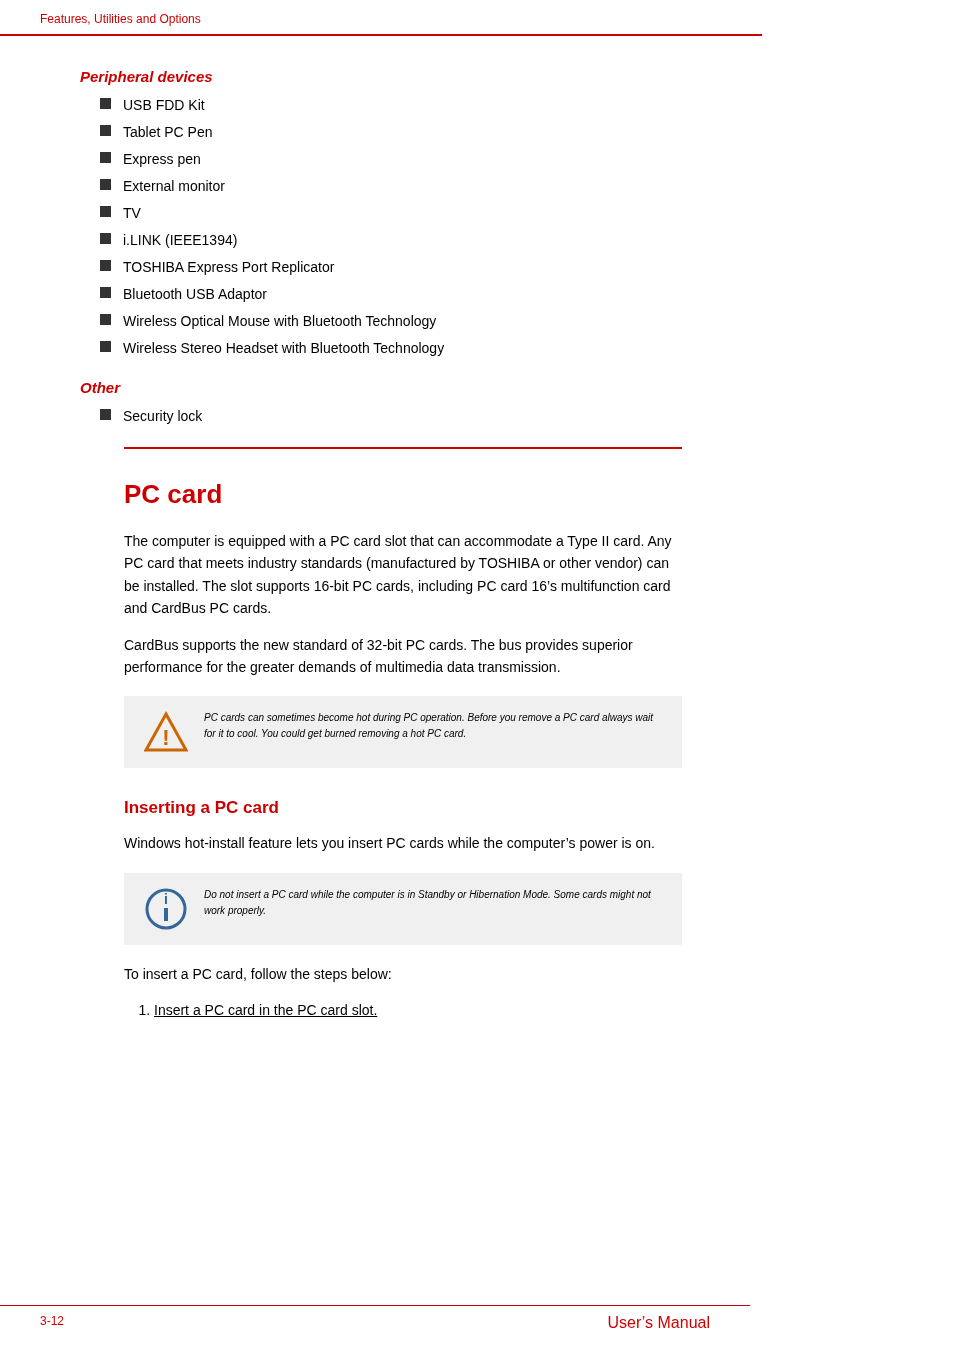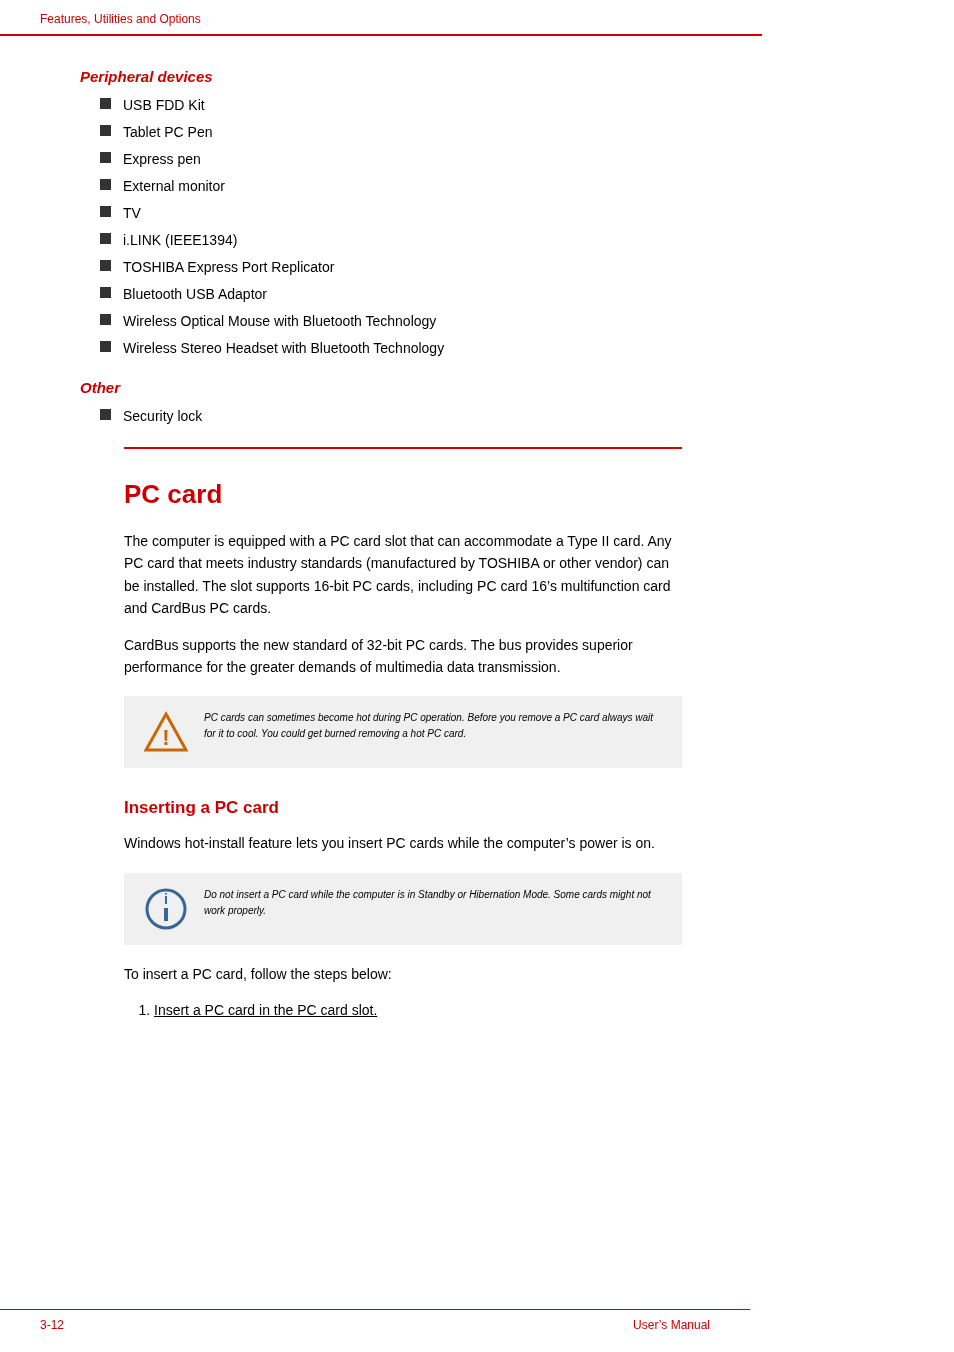--- a/index.html
+++ b/index.html
@@ -155,21 +155,21 @@
       padding-top: 8px;
     }
 
     .footer-left {
       color: #cc0000;
       font-size: 12px;
     }
 
     .footer-right {
       color: #cc0000;
-      font-size: 12px;
+      font-size: 16px;
     }
 
     .section-divider {
       border: none;
       border-top: 2px solid #cc0000;
       margin: 0 0 20px 0;
     }
 
     .pc-card-section {
       margin-top: 0;

